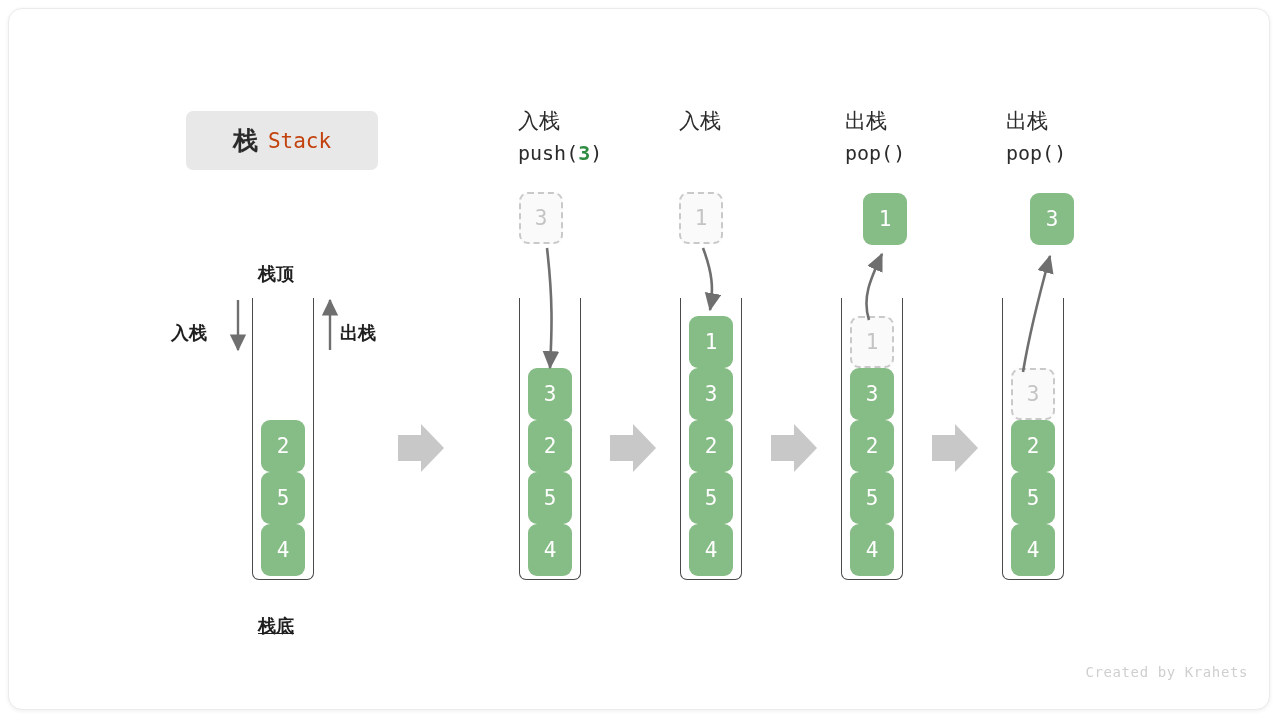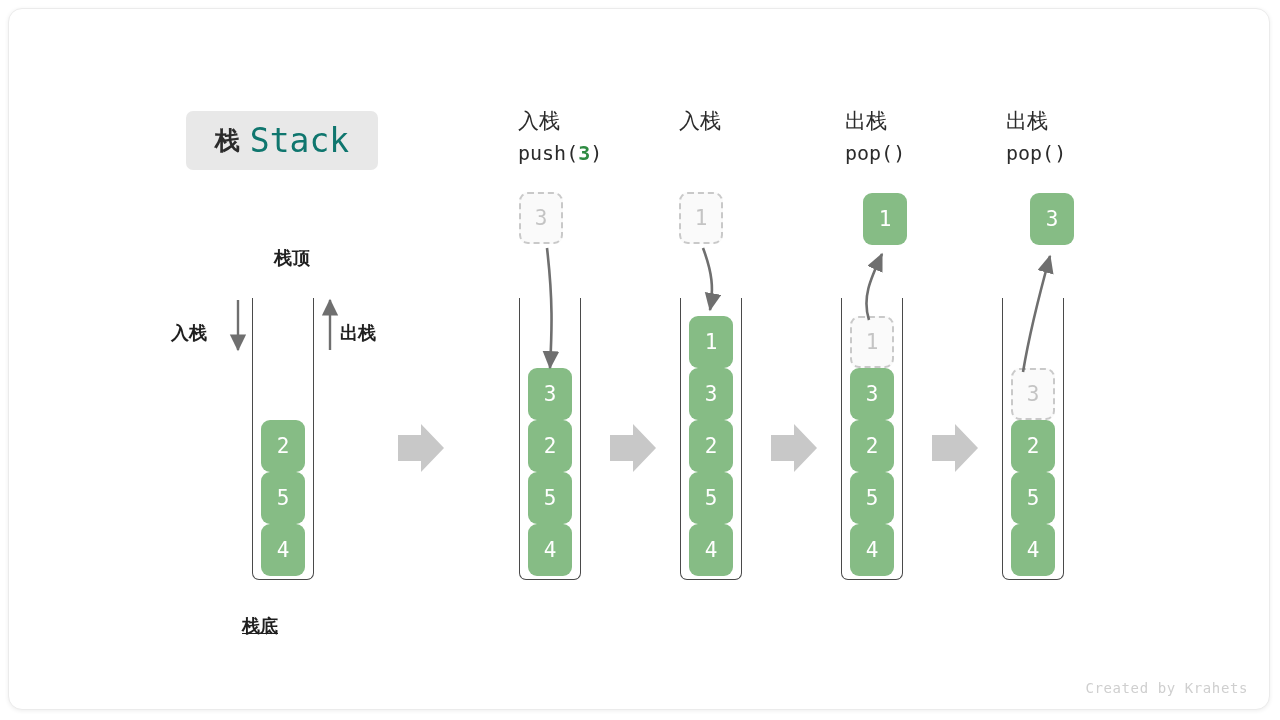--- a/index.html
+++ b/index.html
@@ -42,22 +42,22 @@
     justify-content: center;
     gap: 10px;
   }
   .title-cn {
     font-size: 25px;
     font-weight: bold;
     color: #2b2b2b;
     font-family: "Liberation Sans", "DejaVu Sans", sans-serif;
   }
   .title-en {
-    font-size: 33px;
-    color: #0f766e;
+    font-size: 21px;
+    color: #c2410c;
     font-family: "DejaVu Sans Mono", "Liberation Mono", monospace;
   }
 
   
   .lbl-bold {
     position: absolute;
     font-size: 18px;
     font-weight: bold;
     color: #1f1f1f;
     white-space: nowrap;
@@ -149,40 +149,40 @@
   svg.overlay {
     position: absolute;
     left: 0; top: 0;
     width: 1280px; height: 720px;
     pointer-events: none;
   }
 
   .watermark {
     position: absolute;
     right: 32px;
-    bottom: 24px;
+    bottom: 40px;
     font-size: 14px;
     letter-spacing: 0.6px;
     color: #cfcfcf;
     font-family: "DejaVu Sans Mono", "Liberation Mono", monospace;
   }
 </style>
 </head>
 <body>
 
 <div id="canvas">
   <div class="frame"></div>
 
   <div class="title-badge">
     <span class="title-cn">栈</span>
     <span class="title-en">Stack</span>
   </div>
 
-  <div class="lbl-bold" style="left:258px; top:246px;margin-left:16px;">栈顶</div>
-  <div class="lbl-bold" style="left:242px; top:614px;text-decoration:underline;">栈底</div>
+  <div class="lbl-bold" style="left:258px; top:262px;">栈顶</div>
+  <div class="lbl-bold" style="left:258px; top:614px;text-decoration:underline;">栈底</div>
 
   <div class="lbl-bold" style="left:171px; top:321px;">入栈</div>
   <div class="lbl-bold" style="left:340px; top:321px;">出栈</div>
 
   <div class="col-head" style="left:518px;">
     <div class="cn">入栈</div>
     <div class="code"><span>push(</span><span class="arg">3</span><span>)</span></div>
   </div>
   <div class="col-head" style="left:679px;">
     <div class="cn">入栈</div>

